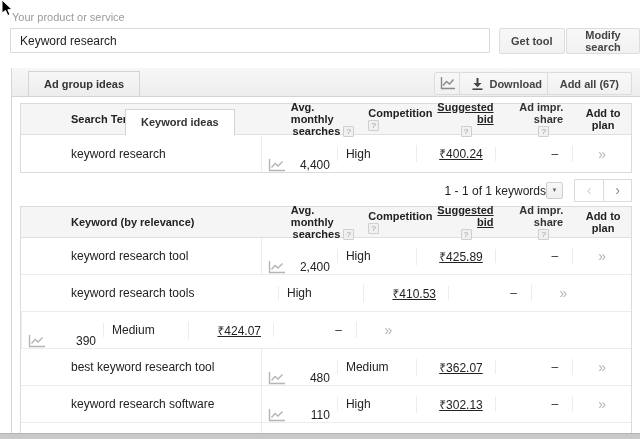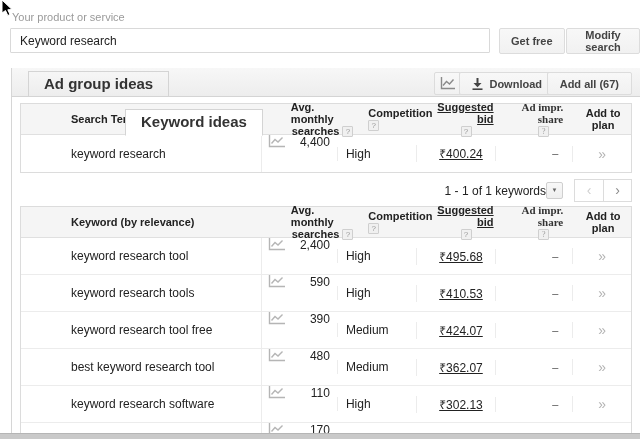--- a/index.html
+++ b/index.html
@@ -31,21 +31,21 @@
   .left-divider { position:absolute; left:11px; top:68px; height:365px; width:1px; background:#d6d6d6; }
 
   
   .tabbar {
     position:absolute; left:12px; top:68px; width:628px; height:29px;
     background:linear-gradient(#f7f7f7,#ededed);
     border-bottom:1px solid #d4d4d4;
   }
   .tab {
     position:absolute; top:3px; height:26px; line-height:24px;
-    padding:0 15px; font-size:15px; font-weight:bold; color:#333;
+    padding:0 15px; font-size:11px; font-weight:bold; color:#333;
     border:1px solid #d4d4d4; background:linear-gradient(#f6f6f6,#ededed);
     cursor:pointer;
   }
   .tab.active { background:#fff; height:27px; border-bottom:1px solid #fff; z-index:2; }
   #tab-adgroup { left:16px; }
   #tab-keyword { left:113px;margin-top:38px; }
 
   .tool-btn {
     position:absolute; top:4px; height:23px;
     display:flex; align-items:center; justify-content:center; gap:6px;
@@ -63,30 +63,30 @@
   #table-keyword-ideas { top:206px; }
   .thead {
     display:flex; align-items:center; height:31px;
     background:#f5f5f5; border-bottom:1px solid #e0e0e0;
     font-size:11px; font-weight:bold; color:#222;
   }
   .row { display:flex; align-items:center; height:37px; border-bottom:1px solid #ececec; background:#fff; }
   .row:last-child { border-bottom:none; }
 
   .c-kw     { width:213px; padding-left:6px; overflow:hidden; white-space:nowrap;margin-left:44px; }
-  .c-search { width:82px; display:flex; align-items:flex-start; height:100%; }
+  .c-search { width:82px; display:flex; align-items:flex-end; height:100%; }
   .c-comp   { width:85px; padding-left:8px; }
   .c-bid    { width:85px; text-align:right; padding-right:12px;text-decoration:underline; }
-  .c-impr   { width:83px; text-align:right; padding-right:14px; color:#333;font-family:Liberation Serif, serif; }
+  .c-impr   { width:83px; text-align:right; padding-right:14px; color:#333; }
   .c-plan   { width:64px; text-align:center; }
   .row .c-search, .row .c-comp, .row .c-bid, .row .c-impr, .row .c-plan { border-left:1px solid #ececec; }
   .row .c-search { justify-content:space-between; padding-right:7px; }
   .c-search .num { text-align:right; }
 
-  .thead .c-search { flex-direction:column; justify-content:center; align-items:center; padding-right:6px; line-height:12px;margin-left:47px; }
+  .thead .c-search { flex-direction:column; justify-content:center; align-items:flex-end; padding-right:6px; line-height:12px;margin-left:47px; }
   .thead .c-bid, .thead .c-impr { display:flex; flex-direction:column; align-items:flex-end; justify-content:center; line-height:12px; }
   .thead .c-bid  .help-wrap { padding-right:22px; }
   .thead .c-impr .help-wrap { padding-right:14px; }
   .thead .c-plan { padding-right:2px; }
 
   .help {
     display:inline-block; width:11px; height:11px; line-height:10px; text-align:center;
     background:#f0f0f0; border:1px solid #cfcfcf; border-radius:1px;
     color:#9a9a9a; font-size:8px; font-weight:normal; vertical-align:1px; cursor:pointer;
   }
@@ -116,21 +116,21 @@
 </style>
 </head>
 <body>
 
 <svg class="cursor" width="13" height="18" viewBox="0 0 13 18">
   <polygon points="1,0 1,13 4.5,10.5 6.8,15.5 9,14.5 6.8,9.8 11,9.5" fill="#000" stroke="#fff" stroke-width="1"></polygon>
 </svg>
 
 <div class="top-label">Your product or service</div>
 <input class="search-input" type="text" value="Keyword research" style="">
-<button class="btn" id="get-ideas">Get free</button>
+<button class="btn" id="get-ideas">Get tool</button>
 <button class="btn" id="modify-search">Modify search</button>
 
 <div class="left-divider"></div>
 
 <div class="tabbar">
   <div class="tab" id="tab-adgroup">Ad group ideas</div>
   <div class="tab active" id="tab-keyword">Keyword ideas</div>
 
   <button class="btn tool-btn" id="chart-toggle-btn">
     <svg width="15" height="13" viewBox="0 0 15 13">
@@ -226,46 +226,36 @@
     <div class="c-search">
       <span class="spark-btn">
         <svg width="17" height="13" viewBox="0 0 17 13">
           <path d="M1.5,0 L1.5,11.5 L17,11.5" stroke="#b5b5b5" stroke-width="1.4" fill="none"></path>
           <polyline points="3.5,8.5 7,4.5 10,7 14.5,2.5" stroke="#b5b5b5" stroke-width="1.4" fill="none"></polyline>
         </svg>
       </span>
       <span class="num">2,400</span>
     </div>
     <div class="c-comp">High</div>
-    <div class="c-bid">₹495.68</div>
+    <div class="c-bid">₹425.89</div>
     <div class="c-impr">–</div>
     <div class="c-plan">
       <span class="plan-glyph">»</span>
     </div>
   </div>
       <div class="row">
     <div class="c-kw">keyword research tools</div>
-    <div class="c-search">
-      <span class="spark-btn">
-        <svg width="17" height="13" viewBox="0 0 17 13">
-          <path d="M1.5,0 L1.5,11.5 L17,11.5" stroke="#b5b5b5" stroke-width="1.4" fill="none"></path>
-          <polyline points="3.5,8.5 7,4.5 10,7 14.5,2.5" stroke="#b5b5b5" stroke-width="1.4" fill="none"></polyline>
-        </svg>
-      </span>
-      <span class="num">590</span>
-    </div>
     <div class="c-comp">High</div>
     <div class="c-bid">₹410.53</div>
     <div class="c-impr">–</div>
     <div class="c-plan">
       <span class="plan-glyph">»</span>
     </div>
   </div>
       <div class="row">
-    <div class="c-kw">keyword research tool free</div>
     <div class="c-search">
       <span class="spark-btn">
         <svg width="17" height="13" viewBox="0 0 17 13">
           <path d="M1.5,0 L1.5,11.5 L17,11.5" stroke="#b5b5b5" stroke-width="1.4" fill="none"></path>
           <polyline points="3.5,8.5 7,4.5 10,7 14.5,2.5" stroke="#b5b5b5" stroke-width="1.4" fill="none"></polyline>
         </svg>
       </span>
       <span class="num">390</span>
     </div>
     <div class="c-comp">Medium</div>

